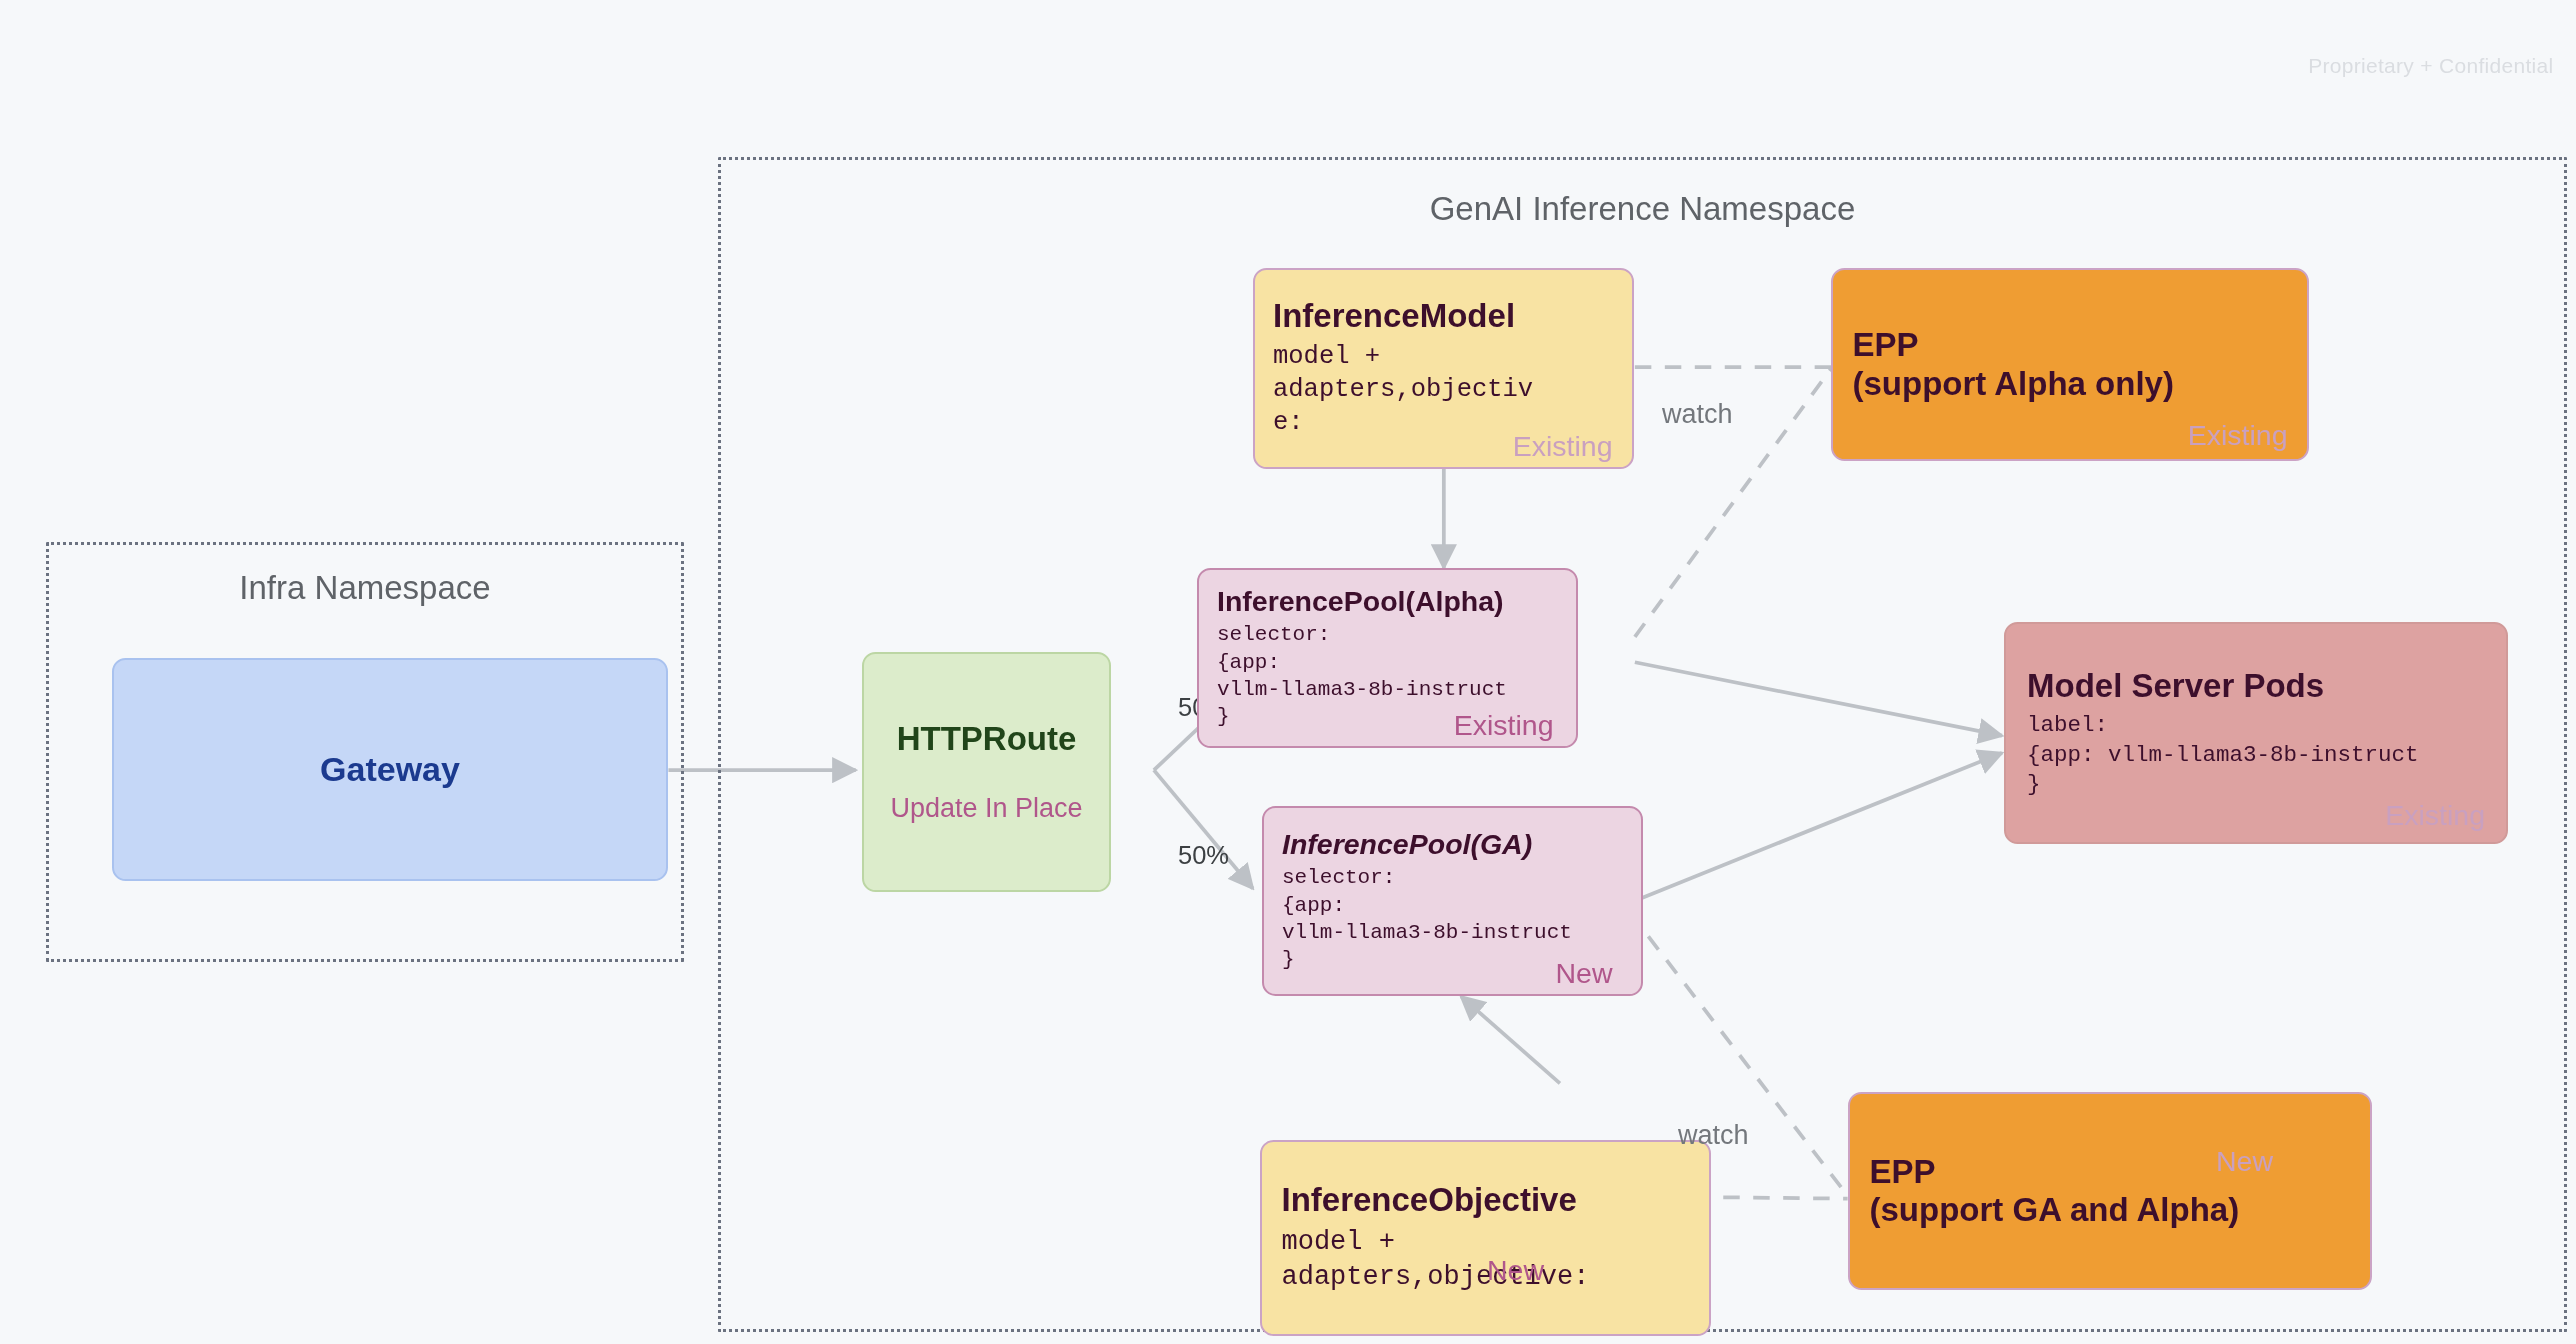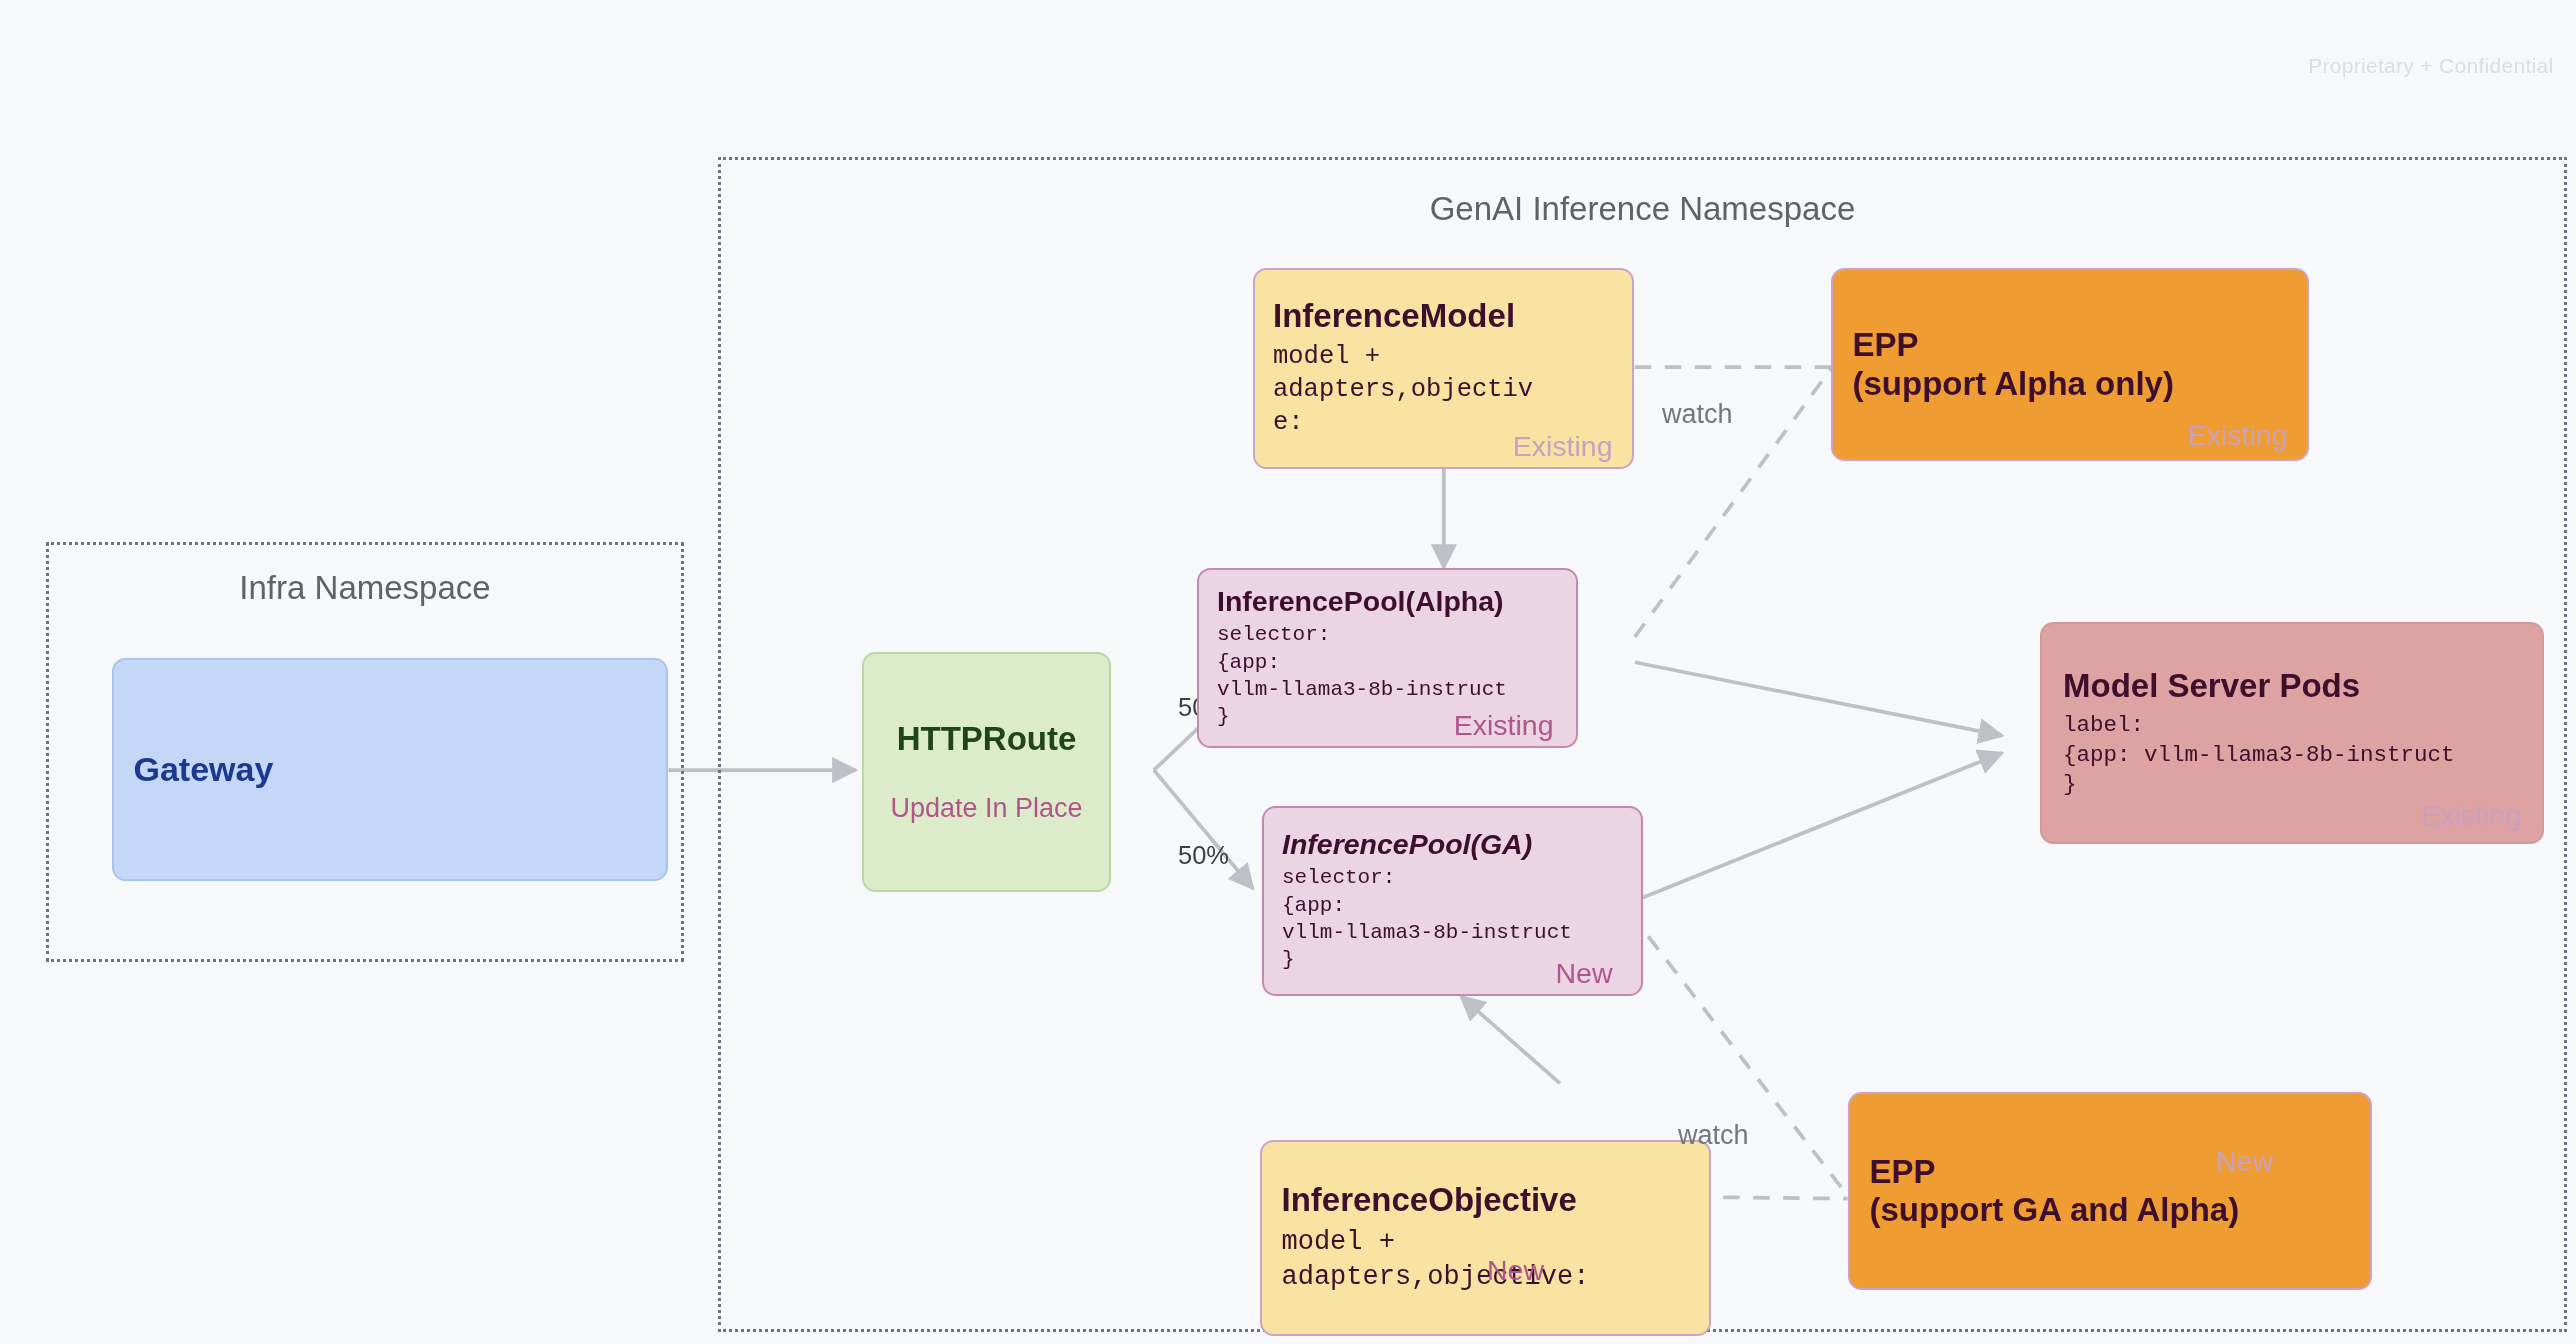--- a/index.html
+++ b/index.html
@@ -57,30 +57,30 @@
     line-height:1.3;
   }
   .tag{
     position:absolute;
     white-space:nowrap;
     pointer-events:none;
   }
 
   
   .n-gateway{background:#c5d7f7;border:2.2px solid #a9c2ef;}
-  .n-gateway .title{color:#1b3a8f;}
+  .n-gateway .title{color:#1b3a8f;text-align:center;}
   .n-httproute{background:#dceccb;border:2.2px solid #bcd6a4;}
   .n-httproute .title{color:#21451a;}
   .n-yellow{background:#f8e3a3;border:2.2px solid #cba3c5;}
   .n-yellow .title,.n-yellow .mono{color:#3d0f2c;}
   .n-pink{background:#ecd5e2;border:2.2px solid #c48aad;}
   .n-pink .title,.n-pink .mono{color:#3d0f2c;}
   .n-orange{background:#ef9d33;border:2.2px solid #cba3c5;}
   .n-orange .title{color:#3d0f2c;}
-  .n-red{background:#dda2a1;border:2.2px solid #d09a99;margin-left:36px;}
+  .n-red{background:#dda2a1;border:2.2px solid #d09a99;}
   .n-red .title,.n-red .mono{color:#3d0f2c;}
 
   .badge-pink{color:#b0568b;}
   .badge-plum{color:#c9a0c0;}
 
   .edge-label{
     position:absolute;
     font-size:25.5px;
     color:#3c4043;
     white-space:nowrap;

